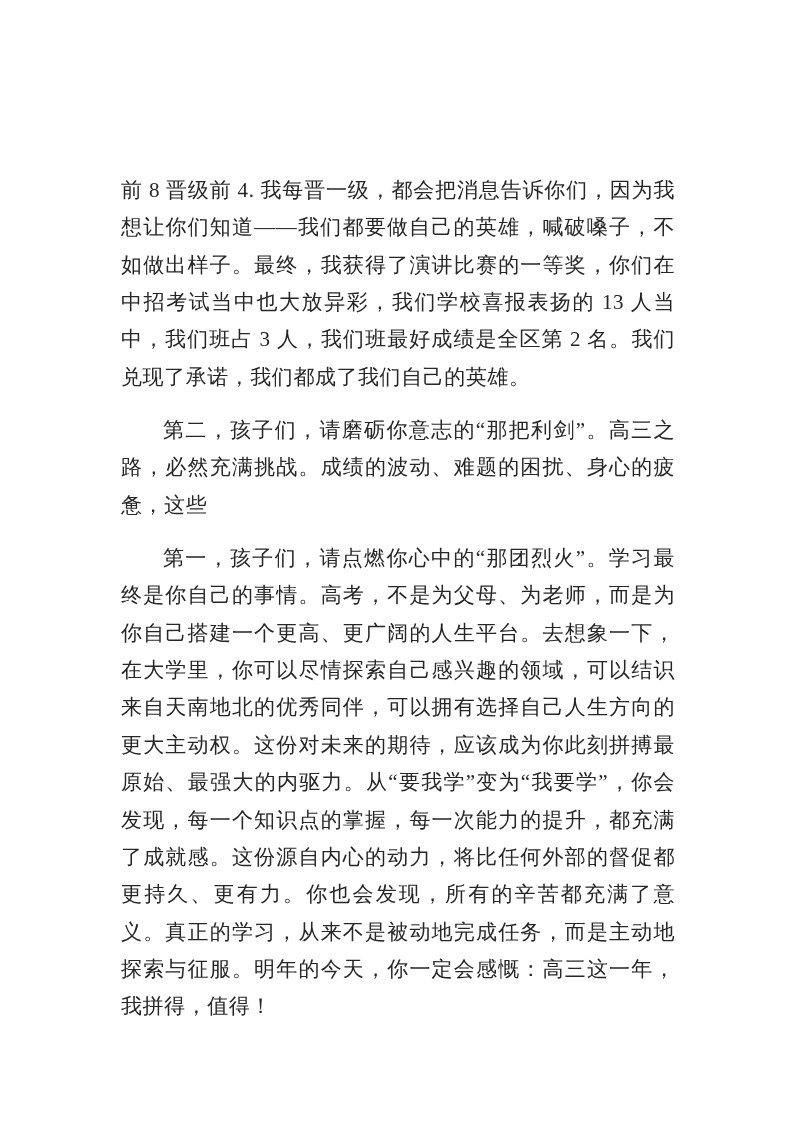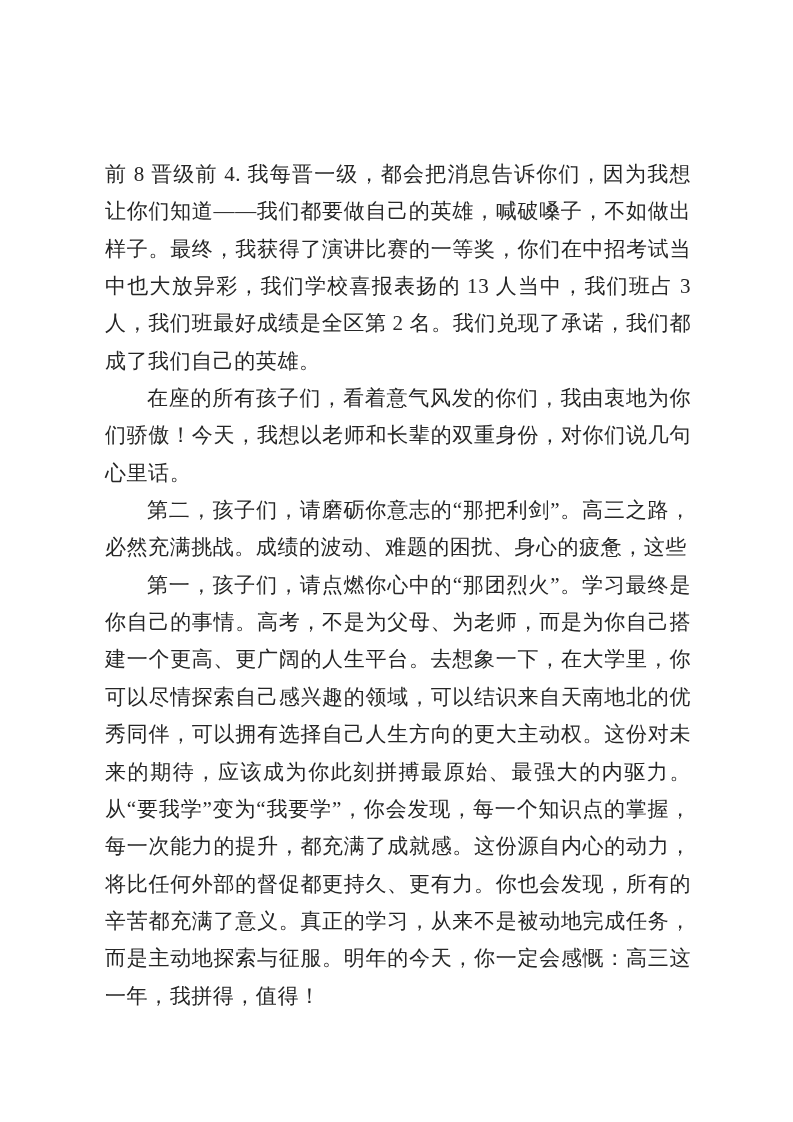--- a/index.html
+++ b/index.html
@@ -21,30 +21,29 @@
     top: 156px;
     width: 586px;
     font-size: 21px;
     line-height: 37.35px;
     letter-spacing: 0.55px;
     color: #262626;
     text-align: justify;
     text-align-last: left;
   }
   .doc-body p {
-    margin: 0;
+    margin: 16px;
     padding: 0;
   }
   .doc-body p.indent {
     text-indent: 2em;
   }
 </style>
 </head>
 <body>
 
 <div class="page">
   <div class="doc-body">
     <p>前 8 晋级前 4. 我每晋一级，都会把消息告诉你们，因为我想让你们知道——我们都要做自己的英雄，喊破嗓子，不如做出样子。最终，我获得了演讲比赛的一等奖，你们在中招考试当中也大放异彩，我们学校喜报表扬的 13 人当中，我们班占 3 人，我们班最好成绩是全区第 2 名。我们兑现了承诺，我们都成了我们自己的英雄。</p>
-    <p class="indent">在座的所有孩子们，看着意气风发的你们，我由衷地为你们骄傲！今天，我想以老师和长辈的双重身份，对你们说几句心里话。</p>
     <p class="indent">第二，孩子们，请磨砺你意志的“那把利剑”。高三之路，必然充满挑战。成绩的波动、难题的困扰、身心的疲惫，这些</p>
     <p class="indent">第一，孩子们，请点燃你心中的“那团烈火”。学习最终是你自己的事情。高考，不是为父母、为老师，而是为你自己搭建一个更高、更广阔的人生平台。去想象一下，在大学里，你可以尽情探索自己感兴趣的领域，可以结识来自天南地北的优秀同伴，可以拥有选择自己人生方向的更大主动权。这份对未来的期待，应该成为你此刻拼搏最原始、最强大的内驱力。从“要我学”变为“我要学”，你会发现，每一个知识点的掌握，每一次能力的提升，都充满了成就感。这份源自内心的动力，将比任何外部的督促都更持久、更有力。你也会发现，所有的辛苦都充满了意义。真正的学习，从来不是被动地完成任务，而是主动地探索与征服。明年的今天，你一定会感慨：高三这一年，我拼得，值得！</p>
   </div>
 </div>
 
 </body></html>

